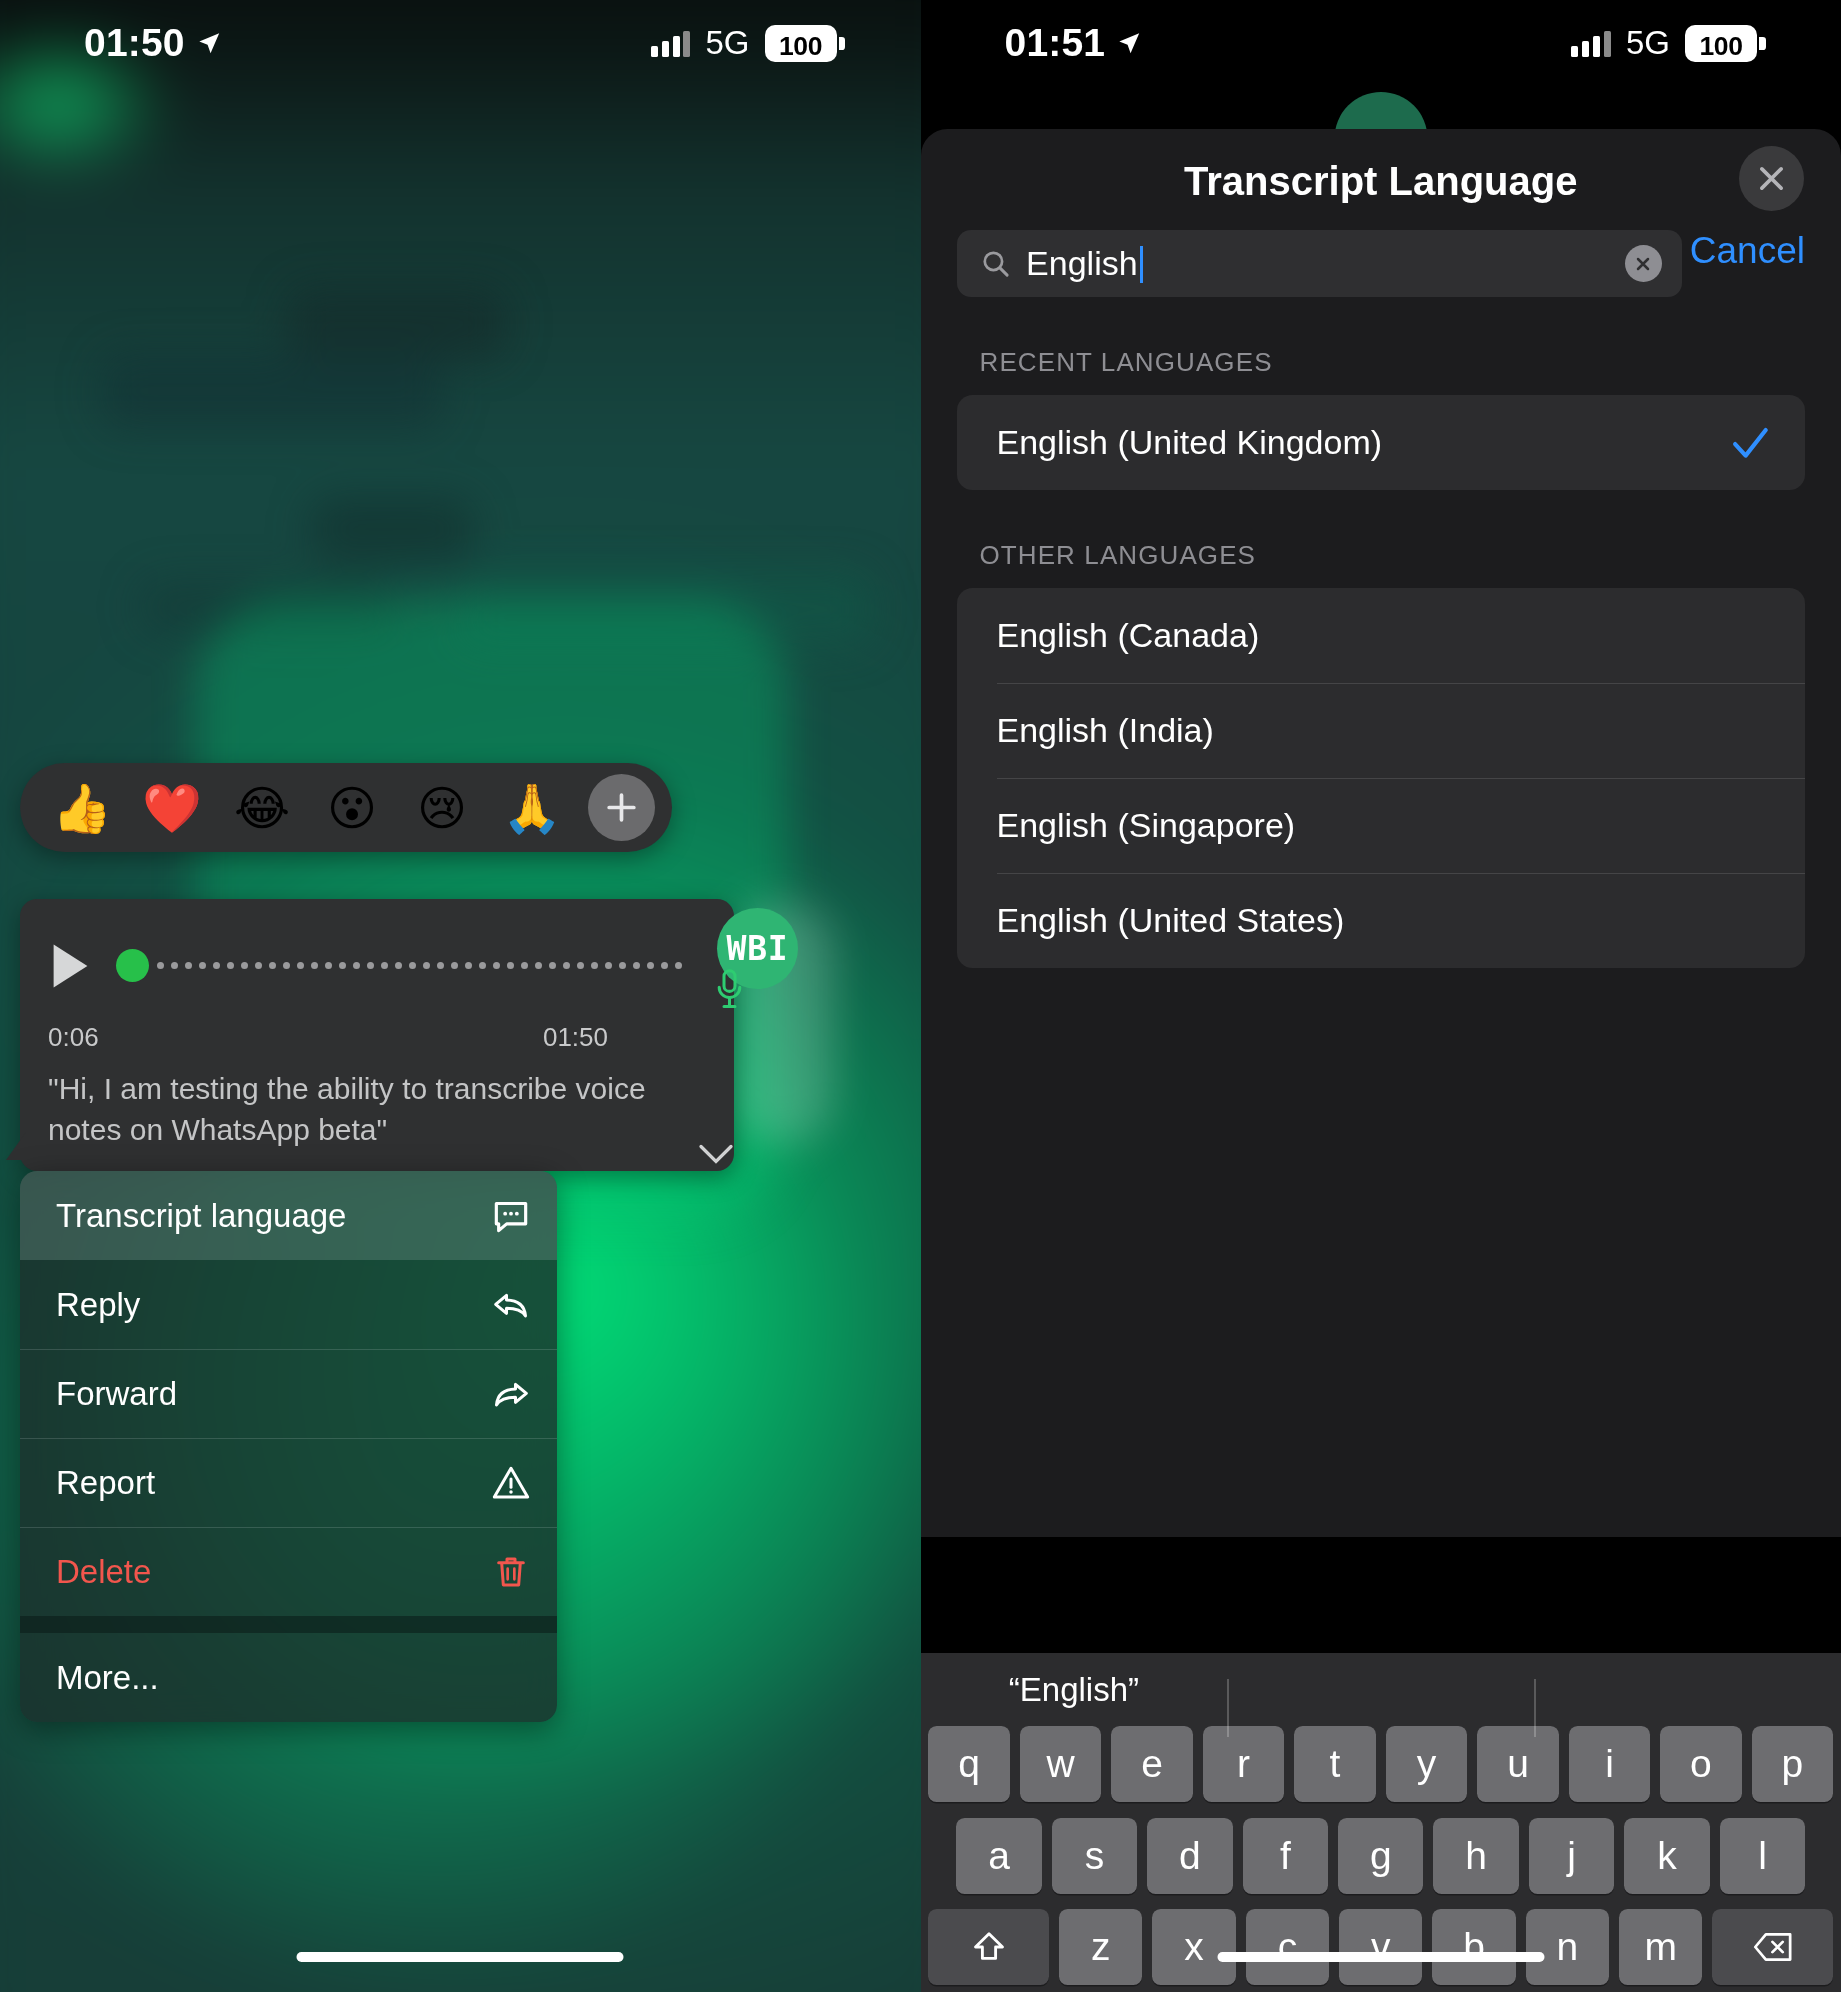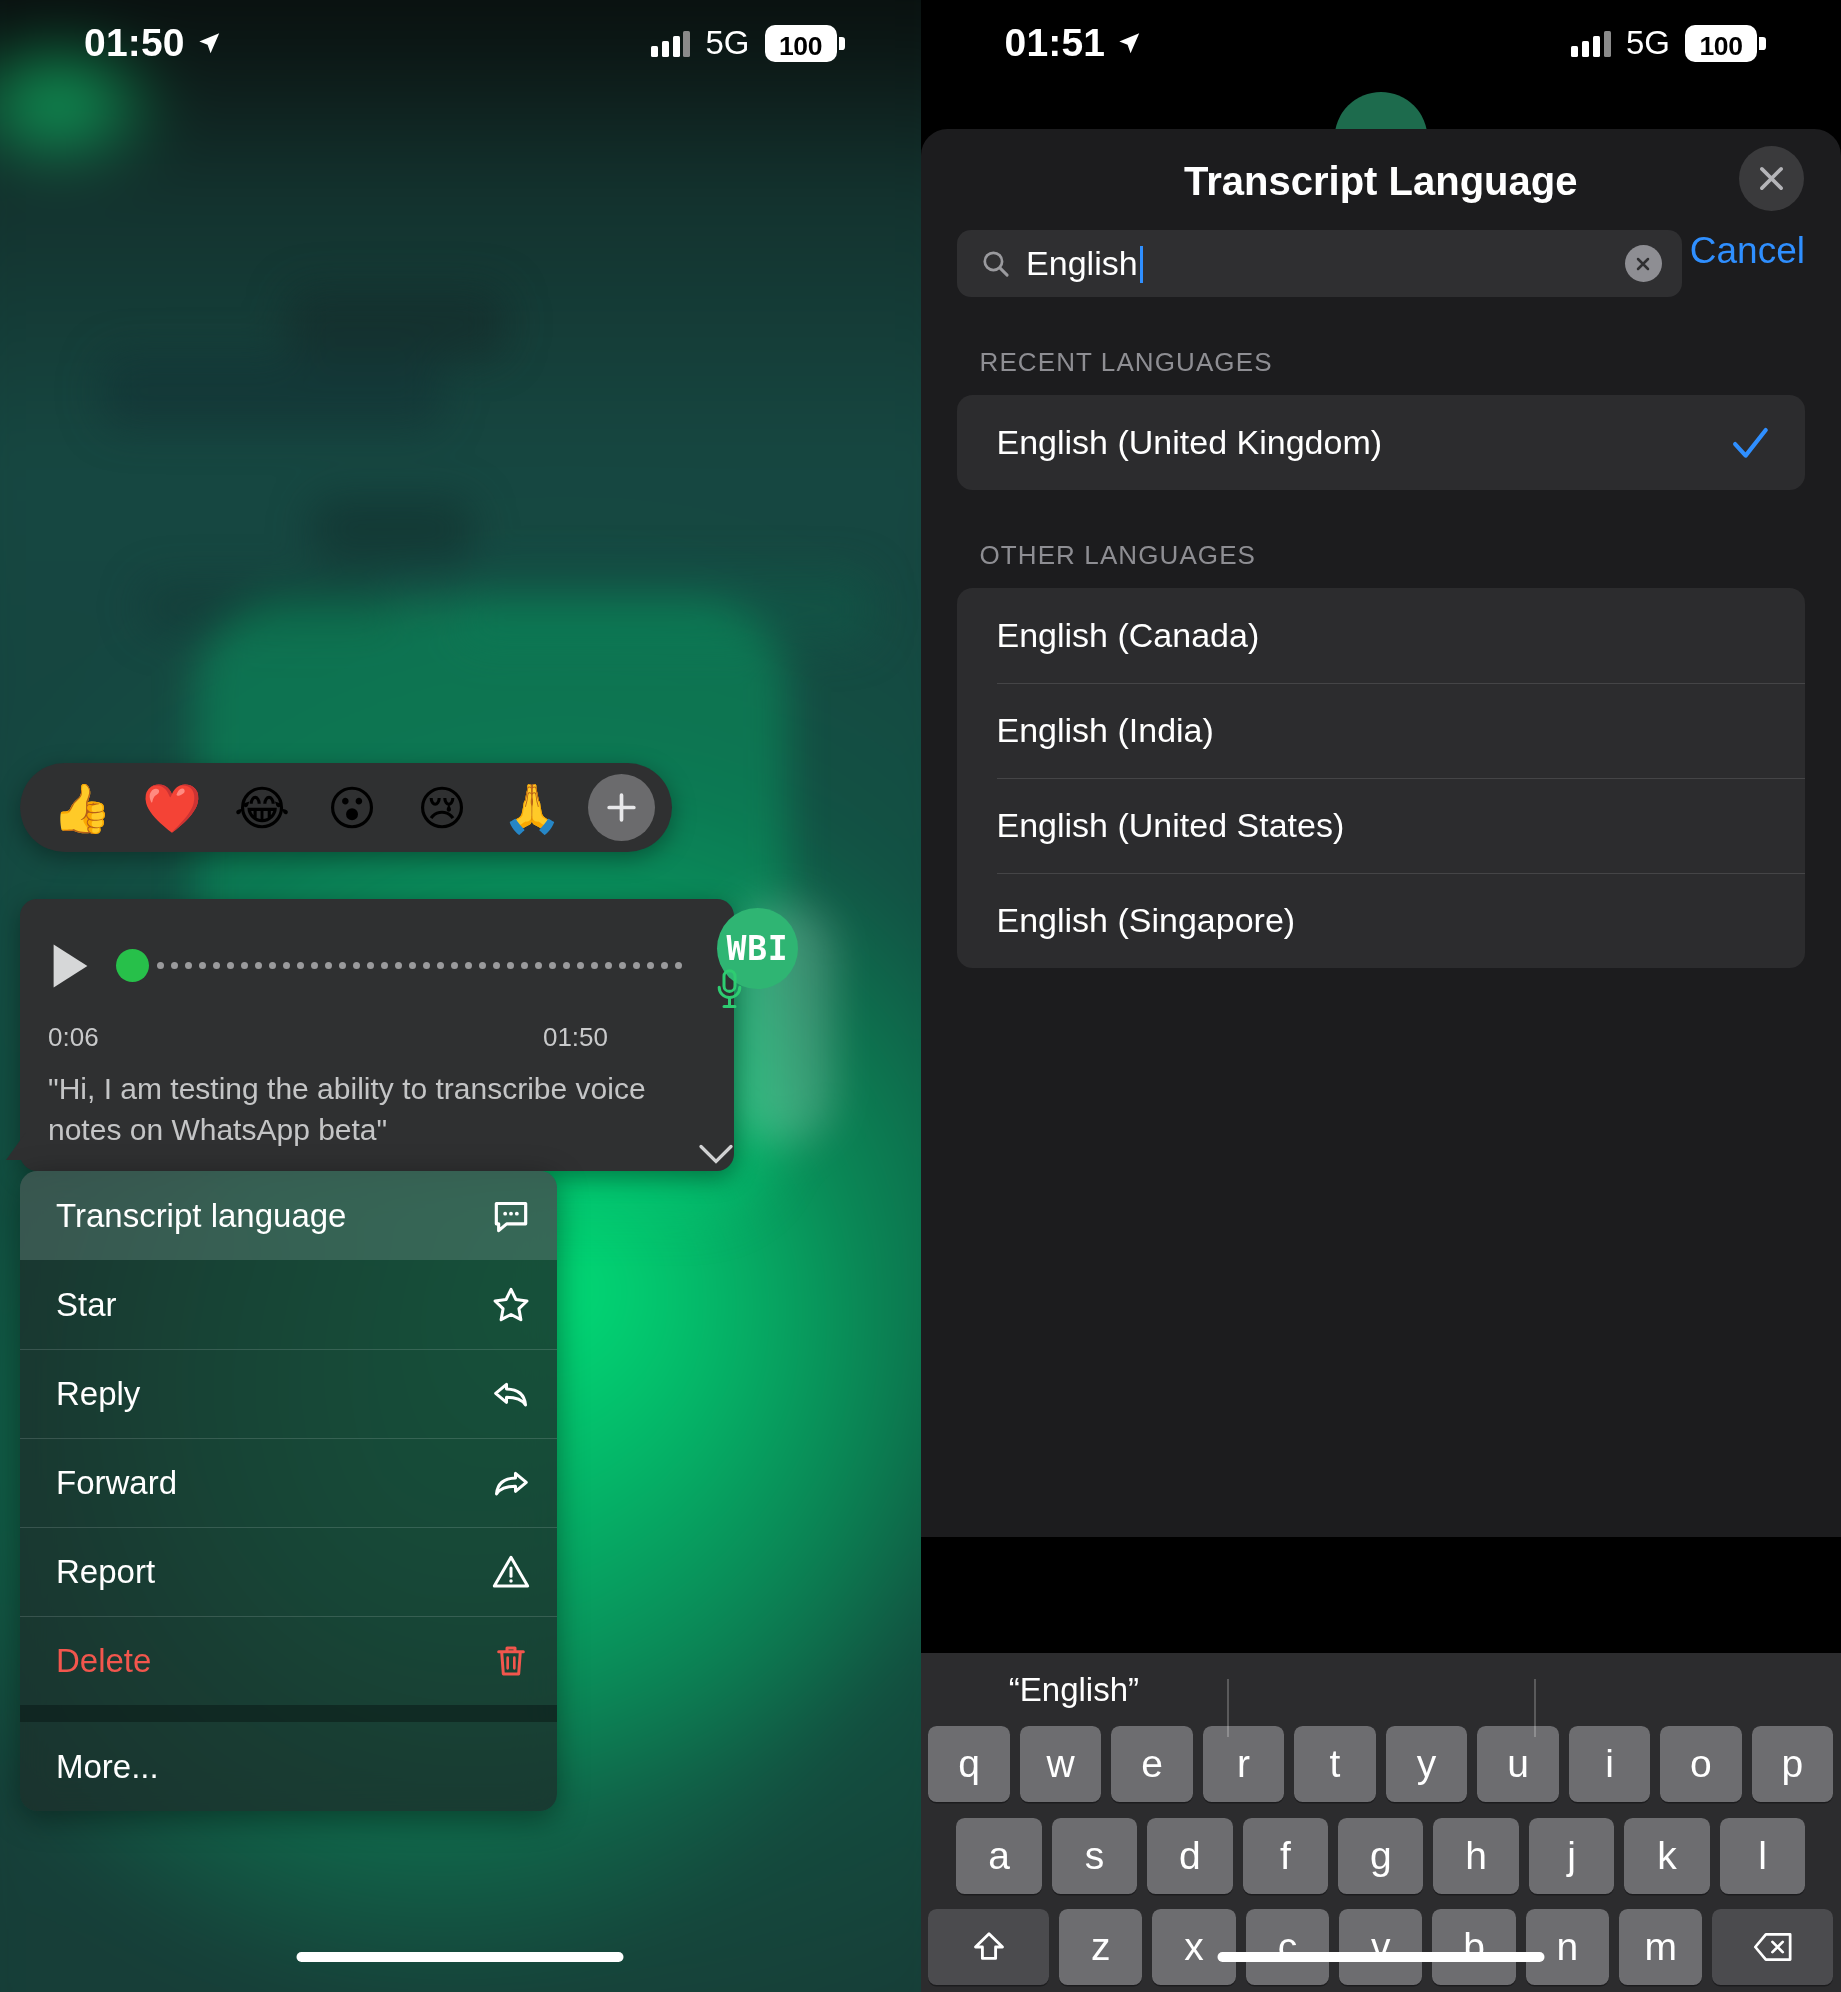--- a/index.html
+++ b/index.html
@@ -365,28 +365,20 @@
         <span class="ctx-icon">
           <svg viewBox="0 0 24 24">
             <path d="M3.2 4.5h17.6v12.2H9.4L4.6 20.8v-4.1H3.2z" fill="none" stroke="#fff" stroke-width="1.9" stroke-linejoin="round"></path>
             <circle cx="8.5" cy="10.6" r="1.15" fill="#fff"></circle>
               <circle cx="12" cy="10.6" r="1.15" fill="#fff"></circle>
               <circle cx="15.5" cy="10.6" r="1.15" fill="#fff"></circle>
           </svg>
         </span>
       </div>
 
-      <div class="ctx-item">
-        <span class="ctx-label">Star</span>
-        <span class="ctx-icon">
-          <svg viewBox="0 0 24 24">
-            <path d="M12 2.6l2.95 6.1 6.65.92-4.84 4.6 1.18 6.6L12 17.7l-5.94 3.12 1.18-6.6-4.84-4.6 6.65-.92z" fill="none" stroke="#fff" stroke-width="1.8" stroke-linejoin="round"></path>
-          </svg>
-        </span>
-      </div>
 
       <div class="ctx-item">
         <span class="ctx-label">Reply</span>
         <span class="ctx-icon">
           <svg viewBox="0 0 24 24">
             <path d="M9.3 6.2L2.8 11.6l6.5 5.4v-3c6 0 9.5 1.6 11.4 4.6-.5-5.9-3.9-9.4-11.4-9.6z" fill="none" stroke="#fff" stroke-width="1.8" stroke-linejoin="round"></path>
           </svg>
         </span>
       </div>
 
@@ -494,24 +486,24 @@
 
       <div class="section-title">Other Languages</div>
       <div class="lang-group">
         <div class="lang-row">
           <span class="lang-name">English (Canada)</span>
         </div>
         <div class="lang-row">
           <span class="lang-name">English (India)</span>
         </div>
         <div class="lang-row">
+          <span class="lang-name">English (Singapore)</span>
+        </div>
+        <div class="lang-row">
           <span class="lang-name">English (United States)</span>
-        </div>
-        <div class="lang-row">
-          <span class="lang-name">English (Singapore)</span>
         </div>
       </div>
     </div>
 
     <div class="keyboard">
 
       <div class="kb-suggest">
         <span class="kb-sug">“English”</span>
         <span class="kb-sug"></span>
         <span class="kb-sug"></span>

